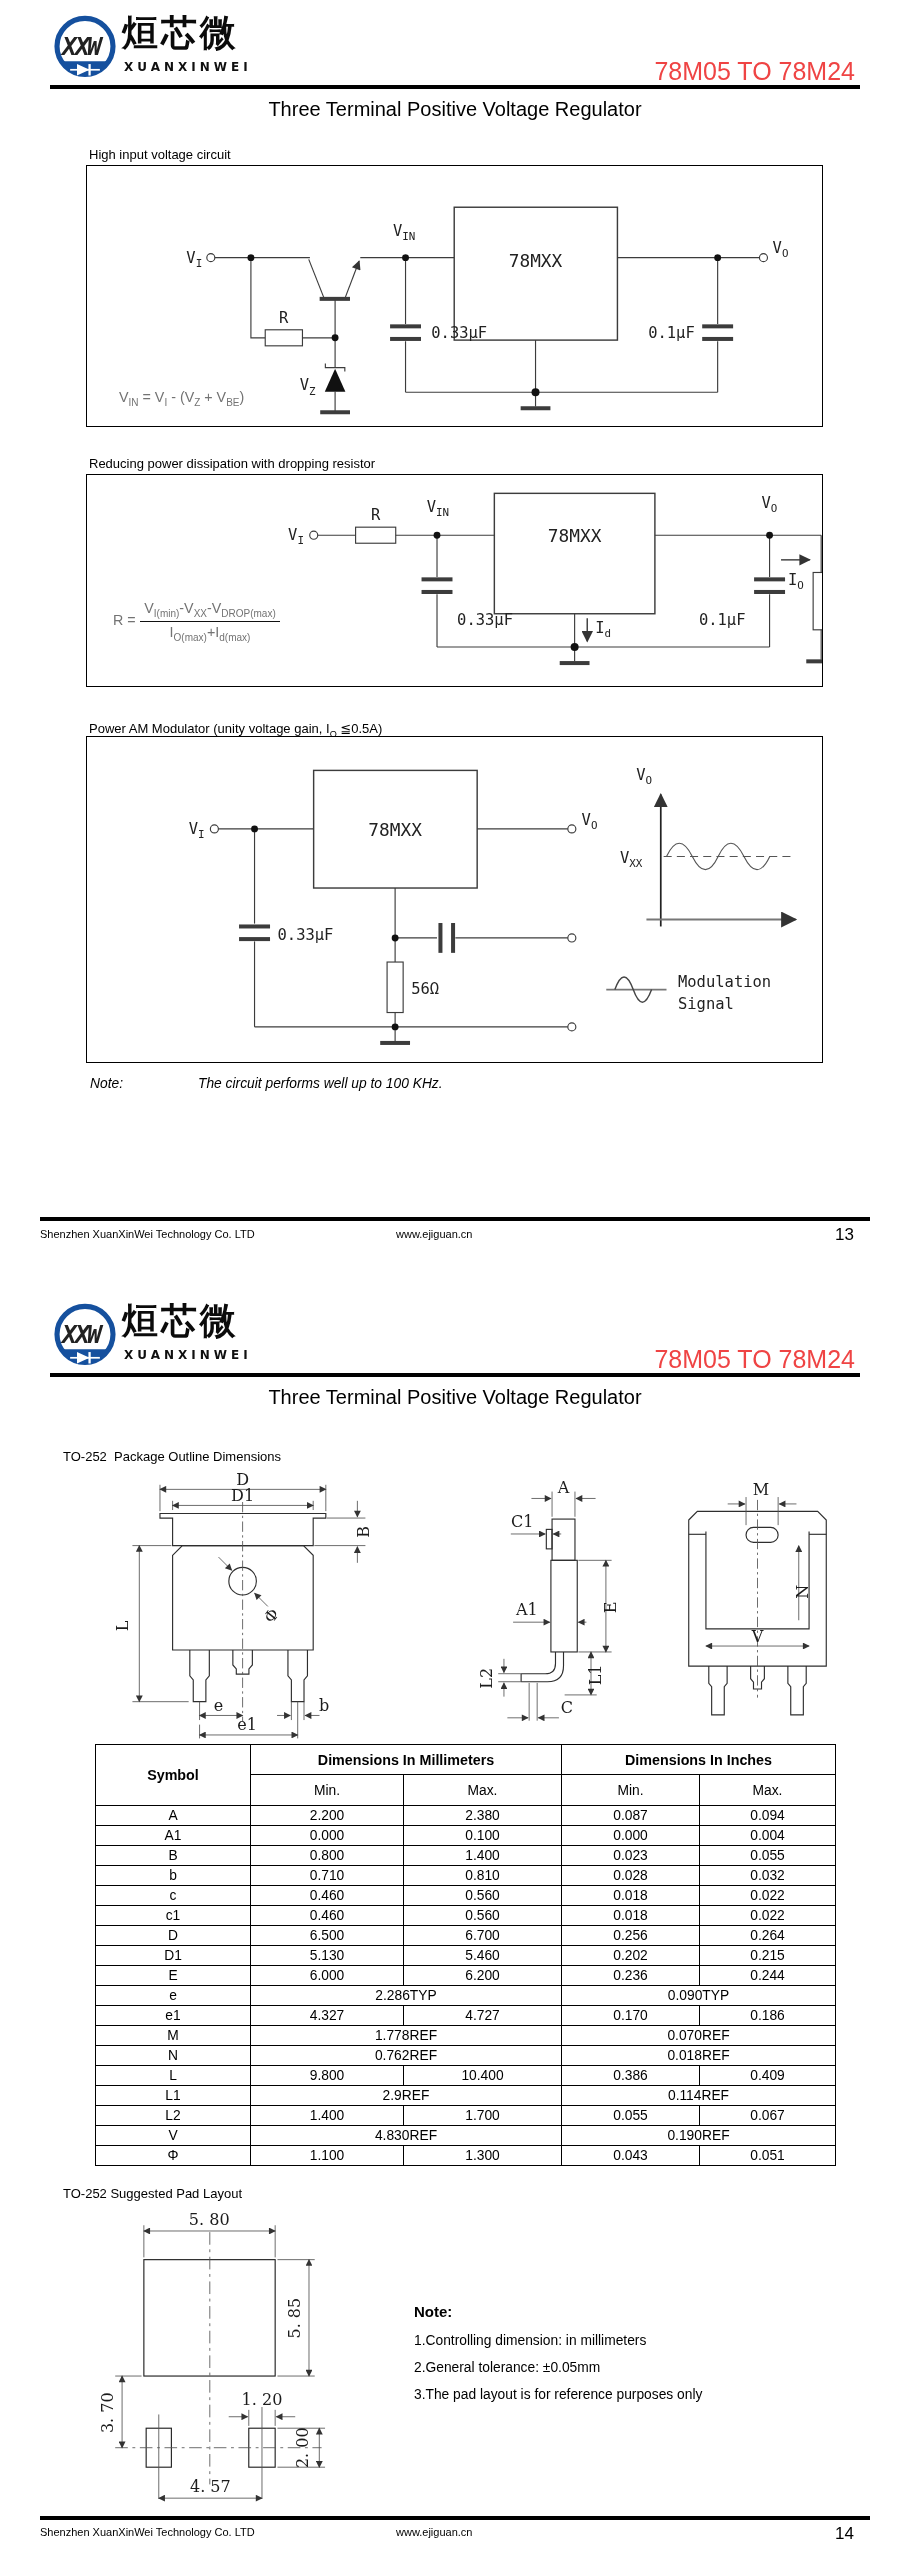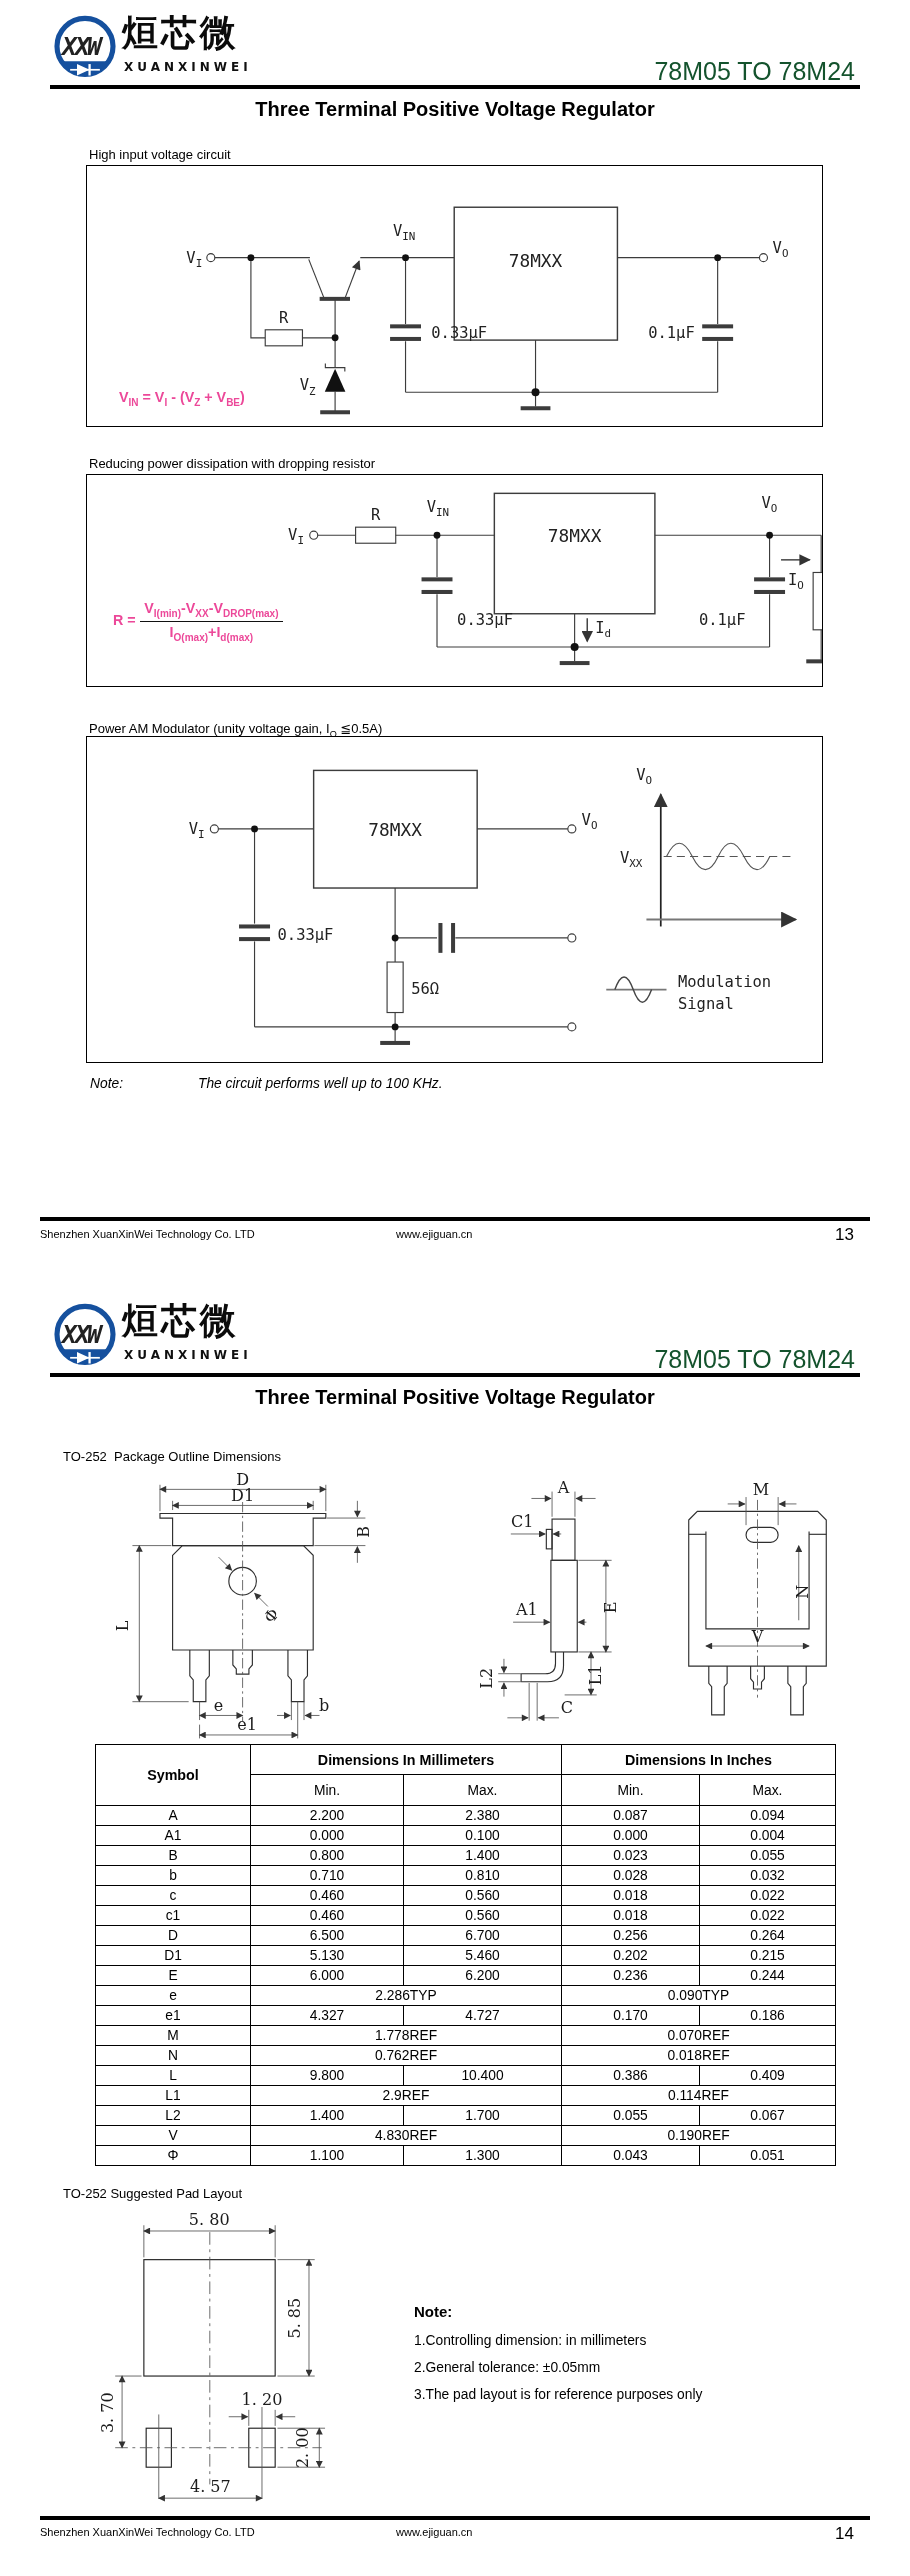--- a/index.html
+++ b/index.html
@@ -3,35 +3,35 @@
 <meta charset="utf-8">
 <style>
   html,body{margin:0;padding:0;background:#fff;}
   body{width:910px;height:2576px;position:relative;font-family:"Liberation Sans",sans-serif;color:#000;}
   .page{position:absolute;left:0;width:910px;height:1288px;background:#fff;overflow:hidden;}
   #page1{top:0;} #page2{top:1288px;}
   .abs{position:absolute;}
   
   .brand-cn{font-family:"DejaVu Sans",sans-serif;font-size:36px;font-weight:900;letter-spacing:2.9px;color:#0b0b0b;line-height:1.05;}
   .brand-en{font-family:"DejaVu Sans",sans-serif;font-size:12px;font-weight:600;letter-spacing:4px;color:#101010;}
-  .part-range{font-size:25px;font-weight:400;color:#14532d;}
+  .part-range{font-size:25px;font-weight:400;color:#ef4444;}
   .hrule{background:#000;height:4px;}
-  .doc-title{width:100%;text-align:center;font-size:20px;font-weight:bold;}
+  .doc-title{width:100%;text-align:center;font-size:20px;font-weight:normal;}
   .sec-h{font-size:13px;font-weight:normal;white-space:pre-wrap;}
   .cbox{border:1.1px solid #000;background:#fff;}
   
   svg text{font-family:"DejaVu Sans Mono",monospace;fill:#222;}
   .ct{font-size:27px;}
   .chip{font-size:31px;}
   .sb{font-size:19px;}
   .dim{font-family:"DejaVu Serif",serif;font-size:28px;fill:#1c1c1c;}
   .note1{font-style:italic;font-size:13.8px;}
   .fcompany,.fsite{font-size:11px;}
   .fpage{font-size:17px;}
-  .formula{font-size:14.3px;color:#ec4899;font-weight:bold;}
+  .formula{font-size:14.3px;color:#737373;}
   .frac{display:inline-block;text-align:center;vertical-align:middle;}
   .frac .den{border-top:1.1px solid #111;padding:2.3px 4.6px 0 4.6px;}
   .frac .num{padding:0 4.6px 2.3px 4.6px;}
   .note2-title{font-size:15px;font-weight:bold;}
   .note2-item{font-size:13.8px;}
   
   table.dims{border-collapse:collapse;table-layout:fixed;border:1.7px solid #000;font-family:"Liberation Sans",sans-serif;}
   table.dims th,table.dims td{border:1.1px solid #000;text-align:center;vertical-align:middle;padding:0;}
   table.dims th{font-size:14.3px;font-weight:bold;}
   table.dims td{font-size:13.8px;font-weight:400;}

